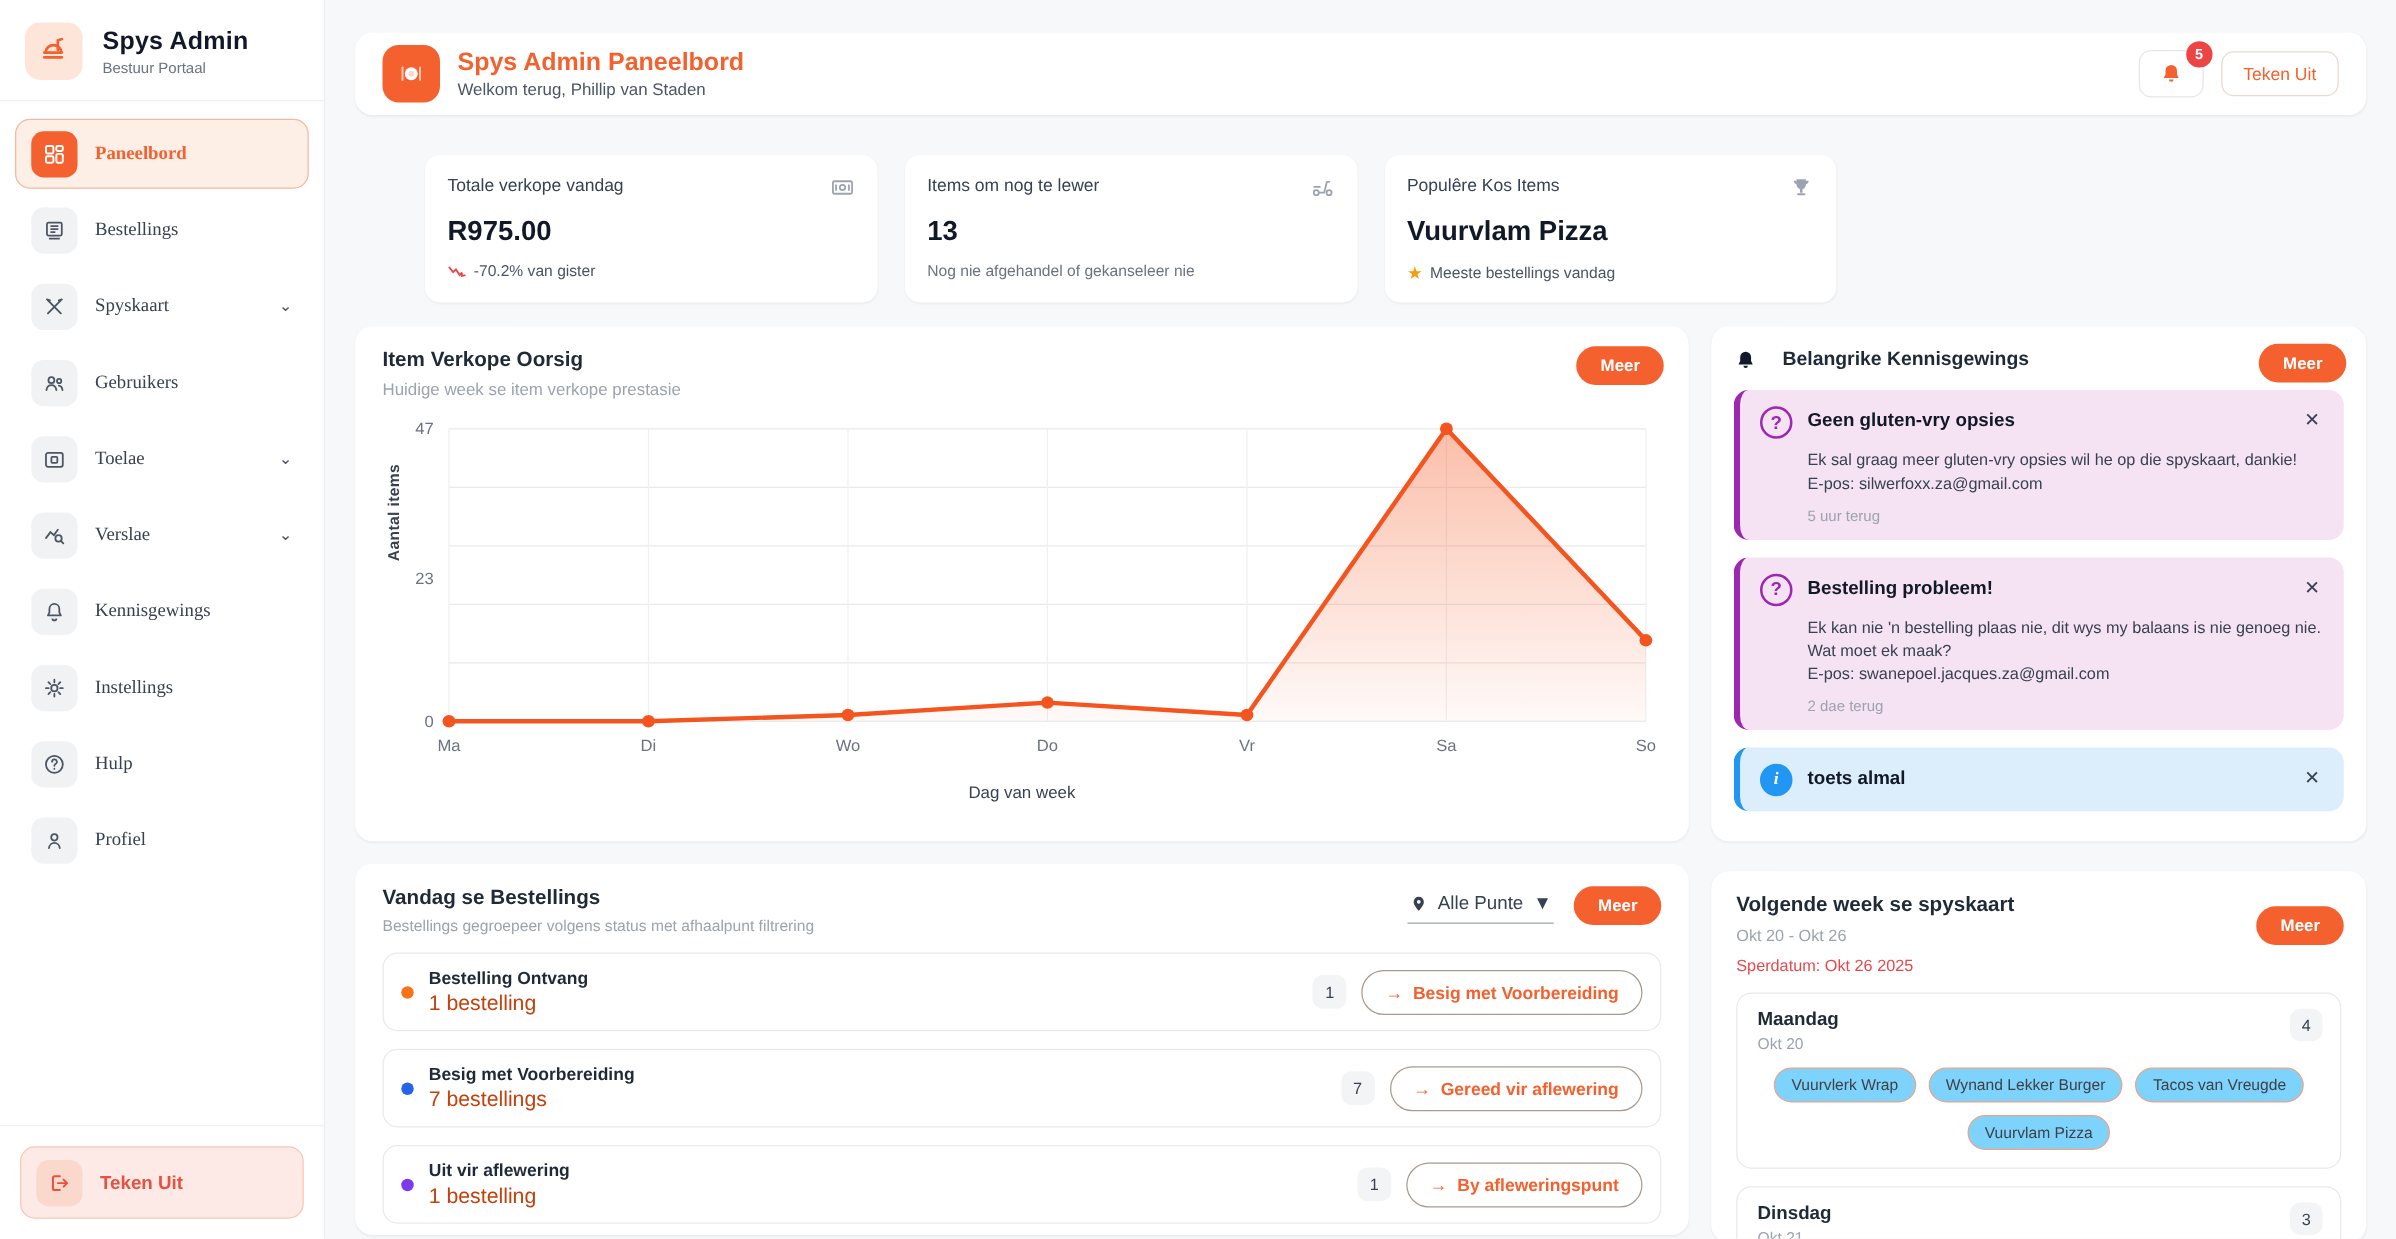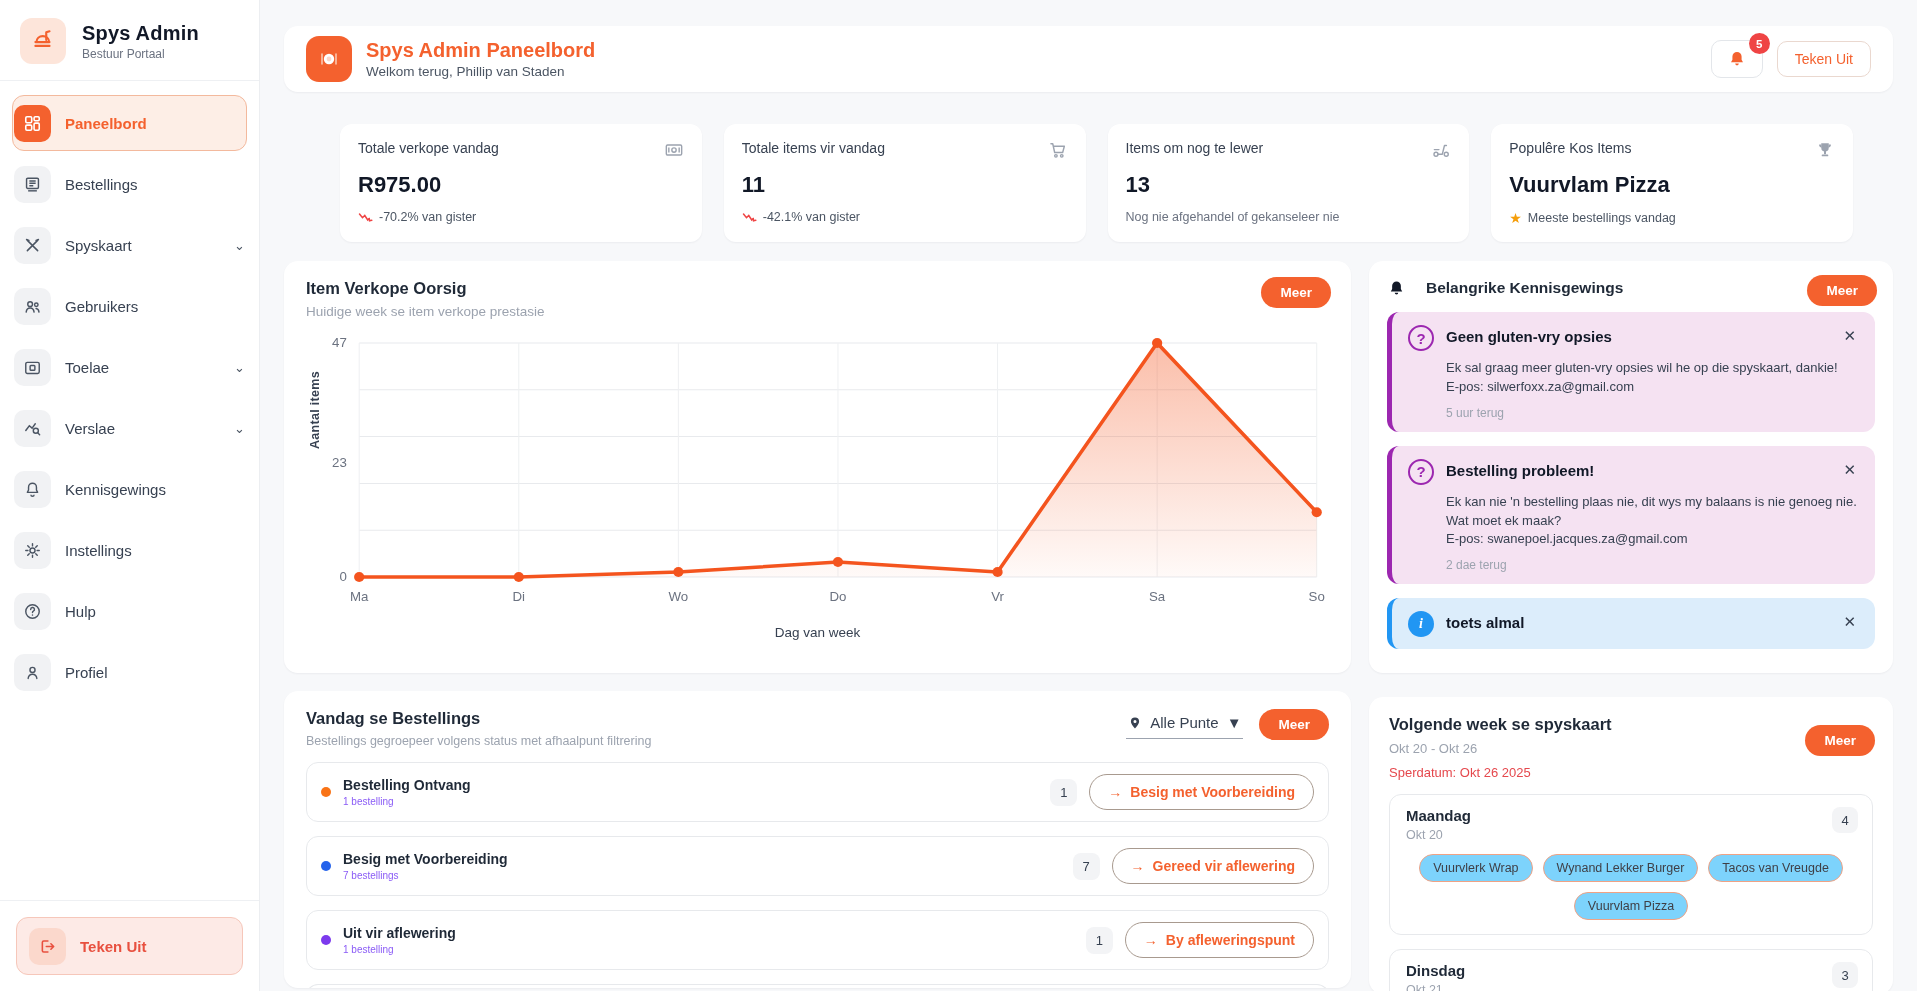--- a/index.html
+++ b/index.html
@@ -9,22 +9,22 @@
   
   .sidebar { position:fixed; left:0; top:0; width:260px; height:991px; background:#ffffff;
              border-right:1px solid #eceef1; display:flex; flex-direction:column; }
   .brand { display:flex; align-items:center; gap:16px; padding:18px 20px 16px; }
   .brand-icon { width:46px; height:46px; border-radius:12px; background:#fde5da; display:flex;
                 align-items:center; justify-content:center; }
   .brand-name { font-size:20px; font-weight:bold; color:#111827; letter-spacing:.2px; }
   .brand-sub { font-size:12px; color:#6b7280; margin-top:2px; }
   .side-divider { height:1px; background:#eef0f3; }
   .nav { padding:14px 12px; flex:1; }
-  .nav-item { display:flex; align-items:center; gap:14px; height:56px; padding:0 1px;
-              border-radius:12px; margin-bottom:5px; cursor:pointer; border:1px solid transparent; }
+  .nav-item { display:flex; align-items:center; gap:14px; height:56px; padding:0 12px;
+              border-radius:12px; margin-bottom:5px; cursor:pointer; border:1px solid transparent;font-family:Liberation Serif, serif; }
   .nav-ico { width:37px; height:37px; border-radius:10px; background:#f1f2f4; display:flex;
              align-items:center; justify-content:center; flex:0 0 auto; }
   .nav-ico svg { stroke:#4b5563; }
   .nav-label { font-size:15px; color:#374151; flex:1; }
   .nav-item.active { background:#fdeee6; border-color:#f3b99d; }
   .nav-item.active .nav-ico { background:#f4612e; }
   .nav-item.active .nav-ico svg { stroke:#ffffff; }
   .nav-item.active .nav-label { color:#f4612e; font-weight:bold; }
   .chev { color:#4b5563; font-size:13px; }
   .side-bottom { padding:16px; border-top:1px solid #eef0f3; }
@@ -99,21 +99,21 @@
   .orders-head { display:flex; justify-content:space-between; align-items:flex-start; }
   .orders-controls { display:flex; align-items:center; gap:16px; }
   .loc-select { display:flex; align-items:center; gap:8px; border-bottom:1px solid #9ca3af;
                 padding:4px 2px 7px; cursor:pointer; }
   .loc-select span { font-size:15px; color:#374151; }
   .loc-caret { font-size:11px; color:#6b7280; }
   .order-row { display:flex; align-items:center; border:1px solid #e7e9ec; border-radius:12px;
                padding:11px 14px; margin-top:14px; }
   .dot { width:10px; height:10px; border-radius:50%; margin-right:12px; flex:0 0 auto; }
   .order-name { font-size:14px; font-weight:bold; color:#1f2937; }
-  .order-count { font-size:10px; color:#8b5cf6; margin-top:3px; }
+  .order-count { font-size:17px; color:#c2410c; margin-top:3px; }
   .order-right { margin-left:auto; display:flex; align-items:center; gap:12px; }
   .count-badge { min-width:27px; height:27px; border-radius:8px; background:#f3f4f6; color:#374151;
                  font-size:13px; display:flex; align-items:center; justify-content:center; padding:0 6px; }
   .action-btn { border:1.5px solid #a89a8f; background:#fff; border-radius:999px; padding:9px 18px;
                 font-size:14px; color:#f4612e; font-weight:bold; cursor:pointer; font-family:inherit;
                 display:flex; gap:8px; align-items:center; }
   .row-peek { border:1px solid #e7e9ec; border-bottom:none; border-radius:12px 12px 0 0; height:16px; margin-top:14px; }
 
   
   .menu-panel { position:relative; padding:18px 20px; height:297px; overflow:hidden; }
@@ -305,38 +305,20 @@
       <div class="stat-value">R975.00</div>
       <div class="stat-note">
         <svg class="ic" width="15" height="12" viewBox="0 0 20 14" fill="none" stroke="#ef4444" stroke-width="2" stroke-linecap="round">
           <path d="M2 3l4 5 3-3 4 6 2-2"></path>
             <path d="M15 9l.4 3 3-.6"></path>
         </svg>
         <span>-70.2% van gister</span>
       </div>
     </div>
 
-    <div class="card stat-card">
-      <div class="stat-head">
-        <span class="stat-title">Totale items vir vandag</span>
-        <svg class="ic" width="20" height="20" viewBox="0 0 24 24" fill="none" stroke="#9ca3af" stroke-width="1.7" stroke-linecap="round" stroke-linejoin="round">
-          <path d="M3.5 4.5h2.2L8 15h9.6l2-7.5H7"></path>
-            <circle cx="9.5" cy="19" r="1.5"></circle>
-            <circle cx="16.5" cy="19" r="1.5"></circle>
-        </svg>
-      </div>
-      <div class="stat-value">11</div>
-      <div class="stat-note">
-        <svg class="ic" width="15" height="12" viewBox="0 0 20 14" fill="none" stroke="#ef4444" stroke-width="2" stroke-linecap="round">
-          <path d="M2 3l4 5 3-3 4 6 2-2"></path>
-            <path d="M15 9l.4 3 3-.6"></path>
-        </svg>
-        <span>-42.1% van gister</span>
-      </div>
-    </div>
 
     <div class="card stat-card">
       <div class="stat-head">
         <span class="stat-title">Items om nog te lewer</span>
         <svg class="ic" width="20" height="20" viewBox="0 0 24 24" fill="none" stroke="#9ca3af" stroke-width="1.7" stroke-linecap="round" stroke-linejoin="round">
           <circle cx="6" cy="17" r="2.4"></circle>
             <circle cx="18.3" cy="17" r="2.4"></circle>
             <path d="M8.4 17h5.2l1.6-6.5 1-4h2.3"></path>
             <path d="M4 11.5h5.5"></path>
         </svg>

